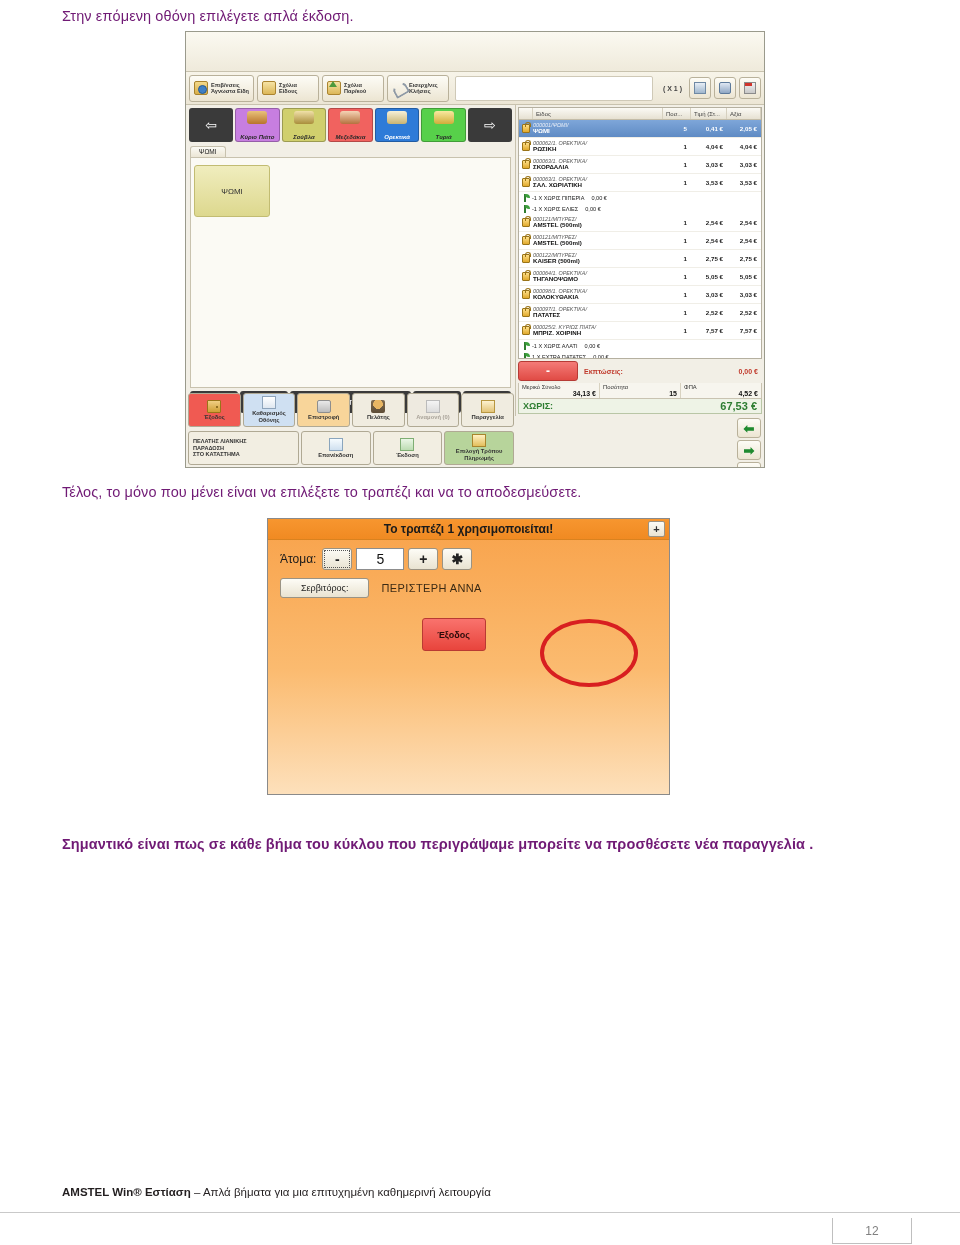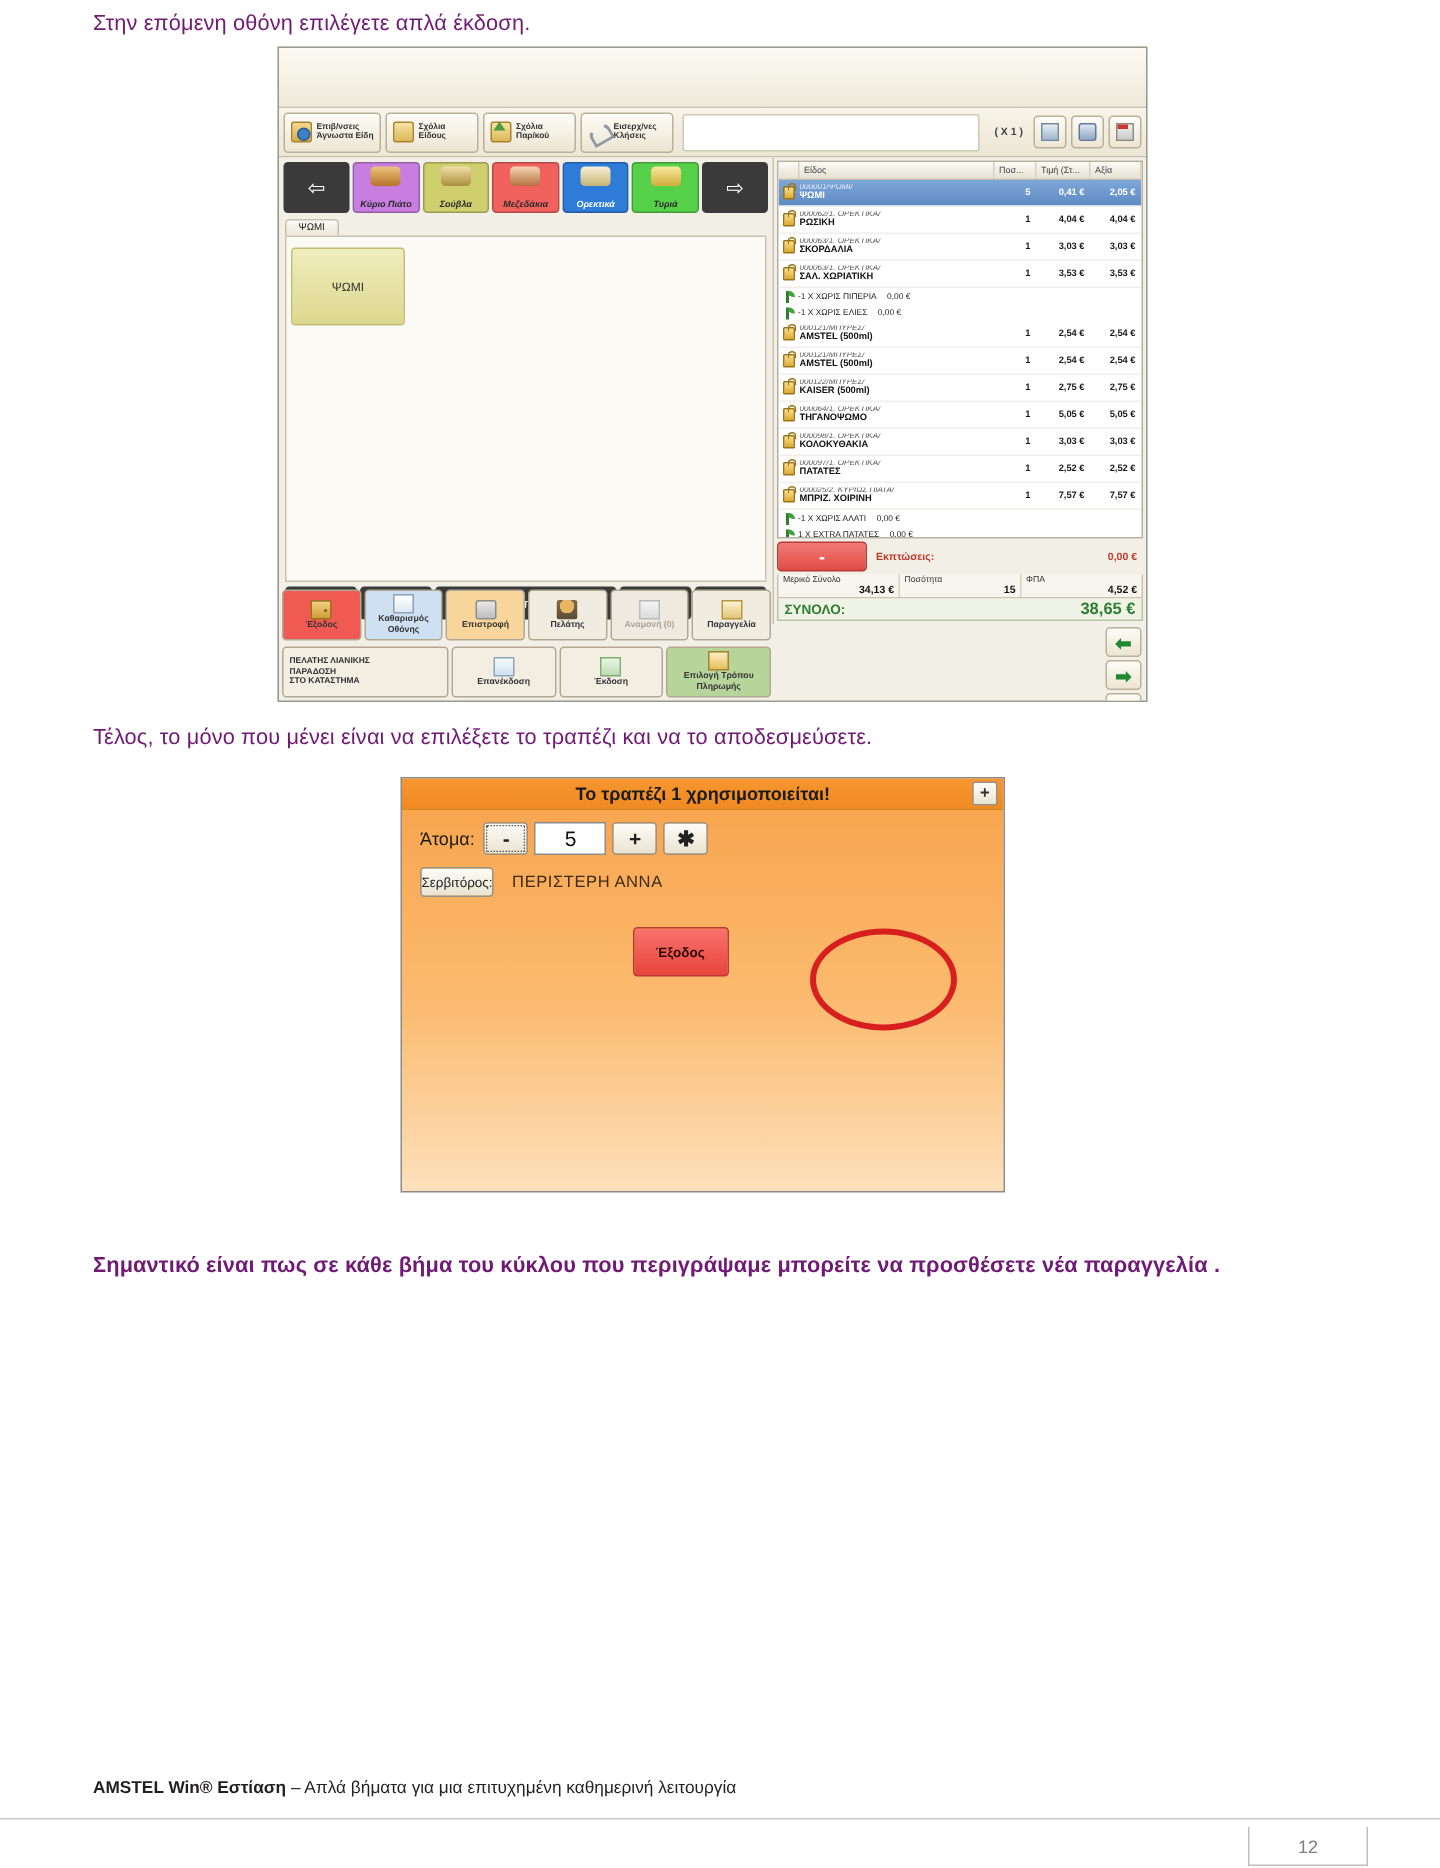--- a/index.html
+++ b/index.html
@@ -242,21 +242,21 @@
     font-size: 14px; font-weight: bold; color: #222;
   }
   .spin-btn.focus { outline: 1px dotted #555; outline-offset: -3px; }
   .spin-val {
     width: 48px; height: 22px; background: #fff; border: 1px solid #8d8d8d;
     display: flex; align-items: center; justify-content: center;
     font-size: 14px; color: #111;
   }
   .dlg-row2 { display: flex; align-items: center; gap: 12px; padding: 8px 0 0 12px; }
   .waiter-btn {
-    padding: 4px 0; background: linear-gradient(#fdfcf6,#e9e3d1);
+    padding: 4px 20px; background: linear-gradient(#fdfcf6,#e9e3d1);
     border: 1px solid #9a9384; border-radius: 3px; font-size: 9px; color: #222;
   }
   .waiter-name { font-size: 11px; color: #3b2a14; letter-spacing: .4px; }
 
   .dlg-grid { padding: 14px 0 0 36px; }
   .dlg-grid-row { display: flex; gap: 4px; margin-bottom: 4px; }
   .dlg-cell {
     width: 66px; height: 47px; border: 1px solid rgba(0,0,0,.35); border-radius: 2px;
     display: flex; align-items: center; justify-content: center; text-align: center;
     font-size: 8px; font-weight: bold; color: #1b1b1b; line-height: 1.25; padding: 2px;
@@ -544,22 +544,22 @@
           <div class="sum-col">
             <div class="sum-k">Ποσότητα</div>
             <div class="sum-v">15</div>
           </div>
           <div class="sum-col">
             <div class="sum-k">ΦΠΑ</div>
             <div class="sum-v">4,52 €</div>
           </div>
         </div>
         <div class="grand">
-          <div class="grand-k">ΣΥΝΟΛΟ:</div>
-          <div class="grand-v">38,65 €</div>
+          <div class="grand-k">ΧΩΡΙΣ:</div>
+          <div class="grand-v">67,53 €</div>
         </div>
       </div>
     </div>
   </div>
 
   <div class="arrow-col">
     <div class="arr-btn">⬅</div>
     <div class="arr-btn">➡</div>
     <div class="arr-btn arr-box">▣</div>
   </div>

